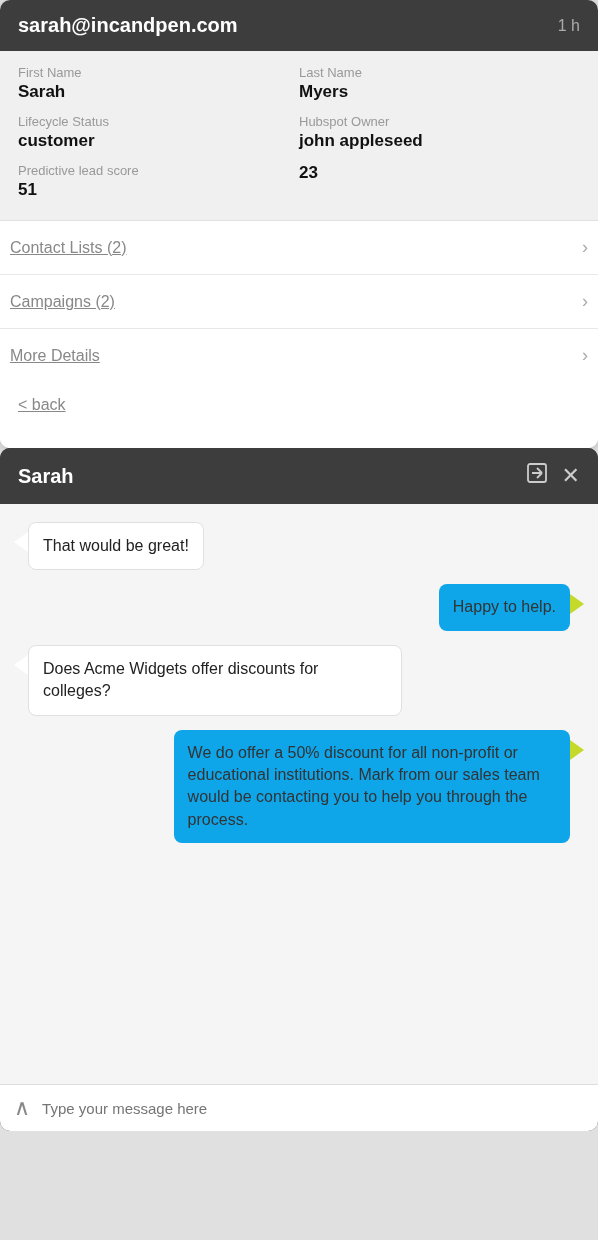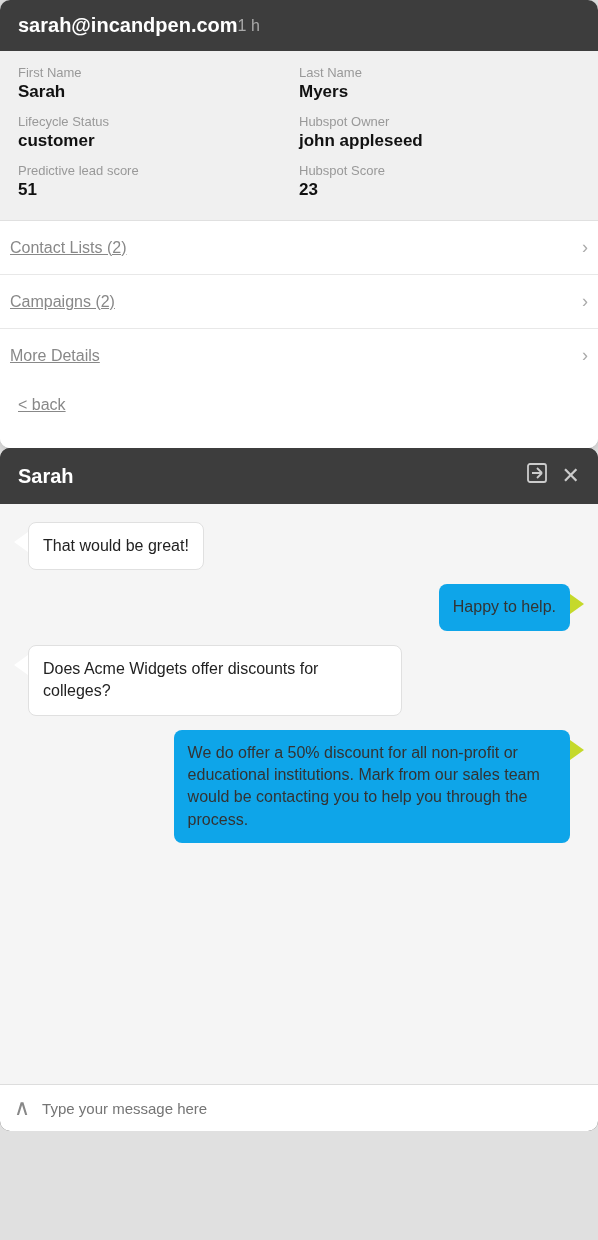--- a/index.html
+++ b/index.html
@@ -16,21 +16,21 @@
       border-radius: 10px;
       overflow: hidden;
       margin: 0;
       box-shadow: 0 2px 8px rgba(0,0,0,0.18);
     }
 
     .card-header {
       background: #3d3d3d;
       padding: 14px 18px;
       display: flex;
-      justify-content: flex-start;
+      justify-content: space-between;
       align-items: center;
     }
     .card-header-email {
       color: #fff;
       font-size: 20px;
       font-weight: 700;
     }
     .card-header-time {
       color: #aaa;
       font-size: 16px;
@@ -265,21 +265,20 @@
         <div class="info-value">john appleseed</div>
       </div>
     </div>
 
     <div class="info-row">
       <div class="info-cell">
         <div class="info-label">Predictive lead score</div>
         <div class="info-value">51</div>
       </div>
       <div class="info-cell">
-        <div class="info-label">Hubspot Score</div>
         <div class="info-value">23</div>
       </div>
     </div>
   </div>
 
   <div class="menu-items">
     <div class="menu-item">
       <span class="menu-item-label">Contact Lists (2)</span>
       <span class="menu-item-chevron">›</span>
     </div>

